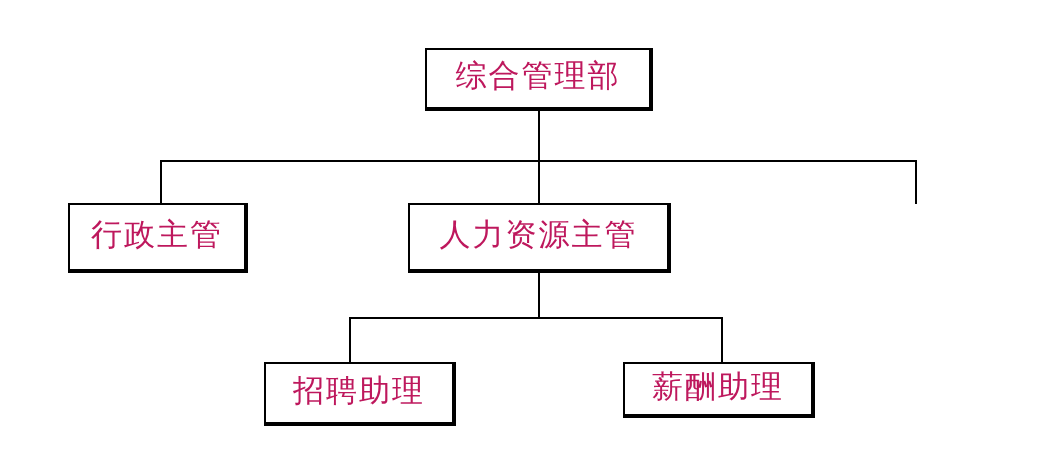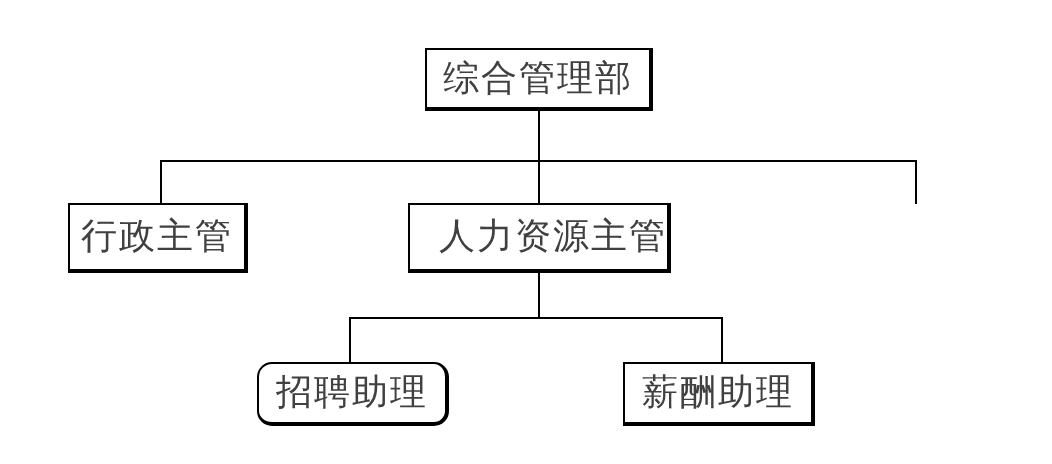--- a/index.html
+++ b/index.html
@@ -24,34 +24,34 @@
     background: #ffffff;
     border: 2px solid #000000;
     border-right-width: 4px;
     border-bottom-width: 4px;
     display: flex;
     align-items: center;
     justify-content: center;
     z-index: 3;
   }
   .node-label {
-    font-family: Liberation Serif, serif;
-    font-size: 36px;
+    font-family: Liberation Mono, monospace;
+    font-size: 31px;
     line-height: 1;
-    color: #404040;
+    color: #be185d;
     letter-spacing: 2px;
     white-space: nowrap;
     padding-bottom: 2px;
   }
   .node.root   { left: 425px; top: 48px;  width: 228px; height: 63px; }
   .node.admin  { left: 68px;  top: 203px; width: 180px; height: 70px; }
-  .node.hr     { left: 408px; top: 203px; width: 263px; height: 70px; justify-content: flex-end; }
+  .node.hr     { left: 408px; top: 203px; width: 263px; height: 70px; }
   .node.logi   { left: 820px; top: 203px; width: 189px; height: 70px; }
-  .node.recruit{ left: 257px; top: 362px; width: 192px; height: 64px; border-radius: 15px; }
-  .node.comp   { left: 623px; top: 362px; width: 192px; height: 64px; }
+  .node.recruit{ left: 264px; top: 362px; width: 192px; height: 64px; }
+  .node.comp   { left: 623px; top: 362px; width: 192px; height: 56px; }
 
   
   .conn {
     position: absolute;
     background: #000000;
     z-index: 1;
   }
   .conn.v { width: 2px; }
   .conn.h { height: 2px; }
 

